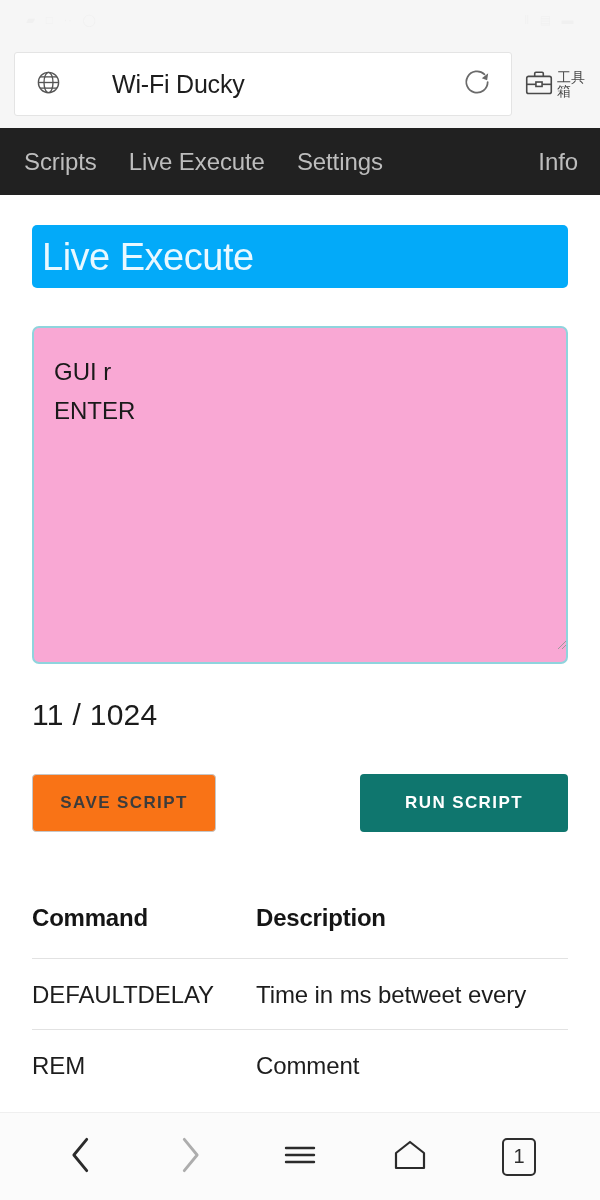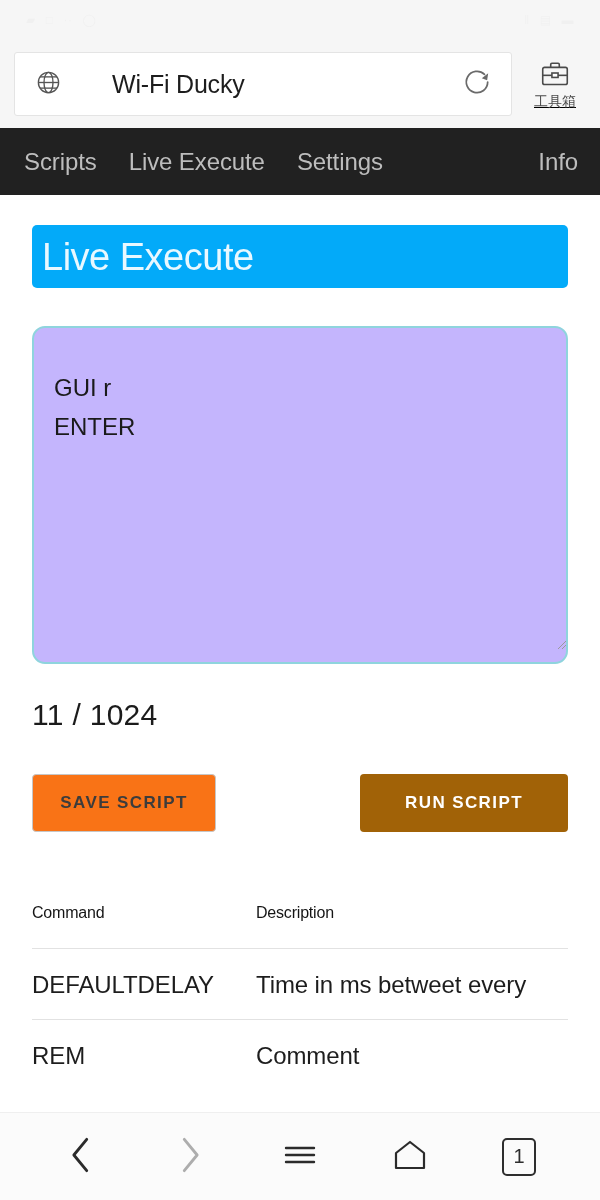--- a/index.html
+++ b/index.html
@@ -68,25 +68,24 @@
     letter-spacing: -0.2px;
     white-space: nowrap;
     overflow: hidden;
     margin-left: 32px;
   }
   .reload-icon { flex: 0 0 auto; display: block; }
 
   .toolbox-btn {
     width: 62px;
     display: flex;
-    flex-direction: column;
+    flex-direction: row;
     align-items: center;
     justify-content: center;
     gap: 3px;
-    text-decoration: underline;
   }
   .toolbox-label {
     font-size: 14px;
     color: #4a4a4a;
     line-height: 1;
   }
 
   
   .site-nav {
     height: 67px;
@@ -130,23 +129,23 @@
     font-weight: 400;
     letter-spacing: -0.5px;
     line-height: 1;
   }
 
   .script-area {
     margin-top: 38px;
     height: 338px;
     width: 100%;
     border: 2px solid #8fd4dd;
-    border-radius: 13px;
-    background: #c4b5fd;
-    padding: 40px 20px;
+    border-radius: 7px;
+    background: #f9a8d4;
+    padding: 24px 20px;
     font-family: "Liberation Sans", sans-serif;
     font-size: 24px;
     line-height: 1.63;
     color: #1a1a1a;
     resize: none;
     outline: none;
     overflow: hidden;
     position: relative;
     white-space: pre;
   }
@@ -188,35 +187,35 @@
     font-family: "Liberation Sans", sans-serif;
   }
   .btn-save {
     width: 184px;
     background: #f97316;
     border: 1px solid #c6c6c6;
     color: #3c3c3c;
   }
   .btn-run {
     width: 208px;
-    background: #a16207;
+    background: #0f766e;
     color: #ffffff;
     margin-left: auto;
   }
 
   
   .cmd-table {
     margin-top: 72px;
     width: 100%;
     border-collapse: collapse;
   }
   .cmd-table th {
     text-align: left;
-    font-size: 16px;
-    font-weight: normal;
+    font-size: 24px;
+    font-weight: bold;
     color: #151515;
     padding: 0 0 26px 0;
     letter-spacing: -0.2px;
   }
   .cmd-table td {
     font-size: 24px;
     color: #1d1d1d;
     padding: 22px 0 20px 0;
     border-top: 1px solid #e2e2e2;
     vertical-align: top;

